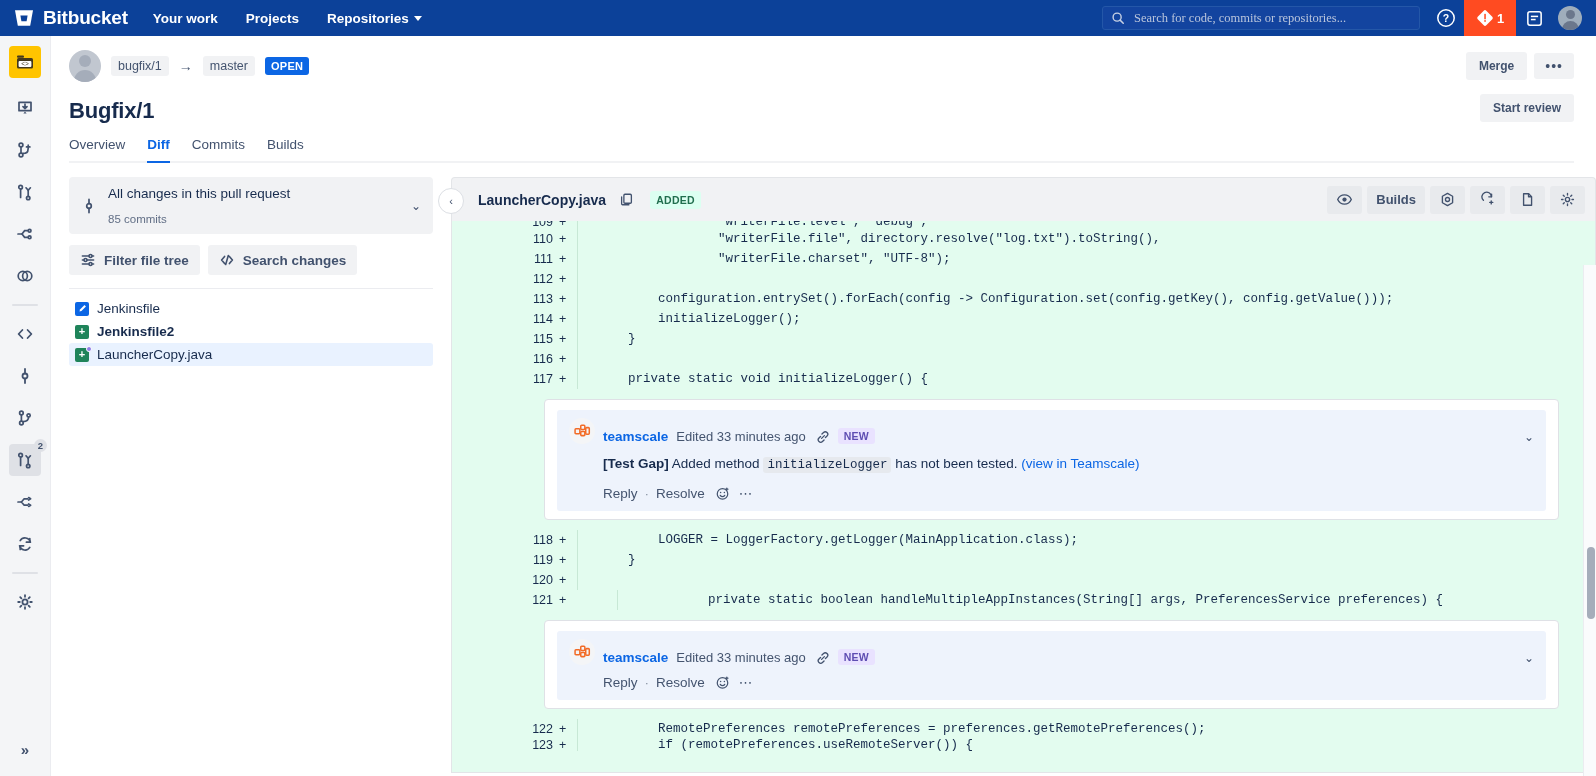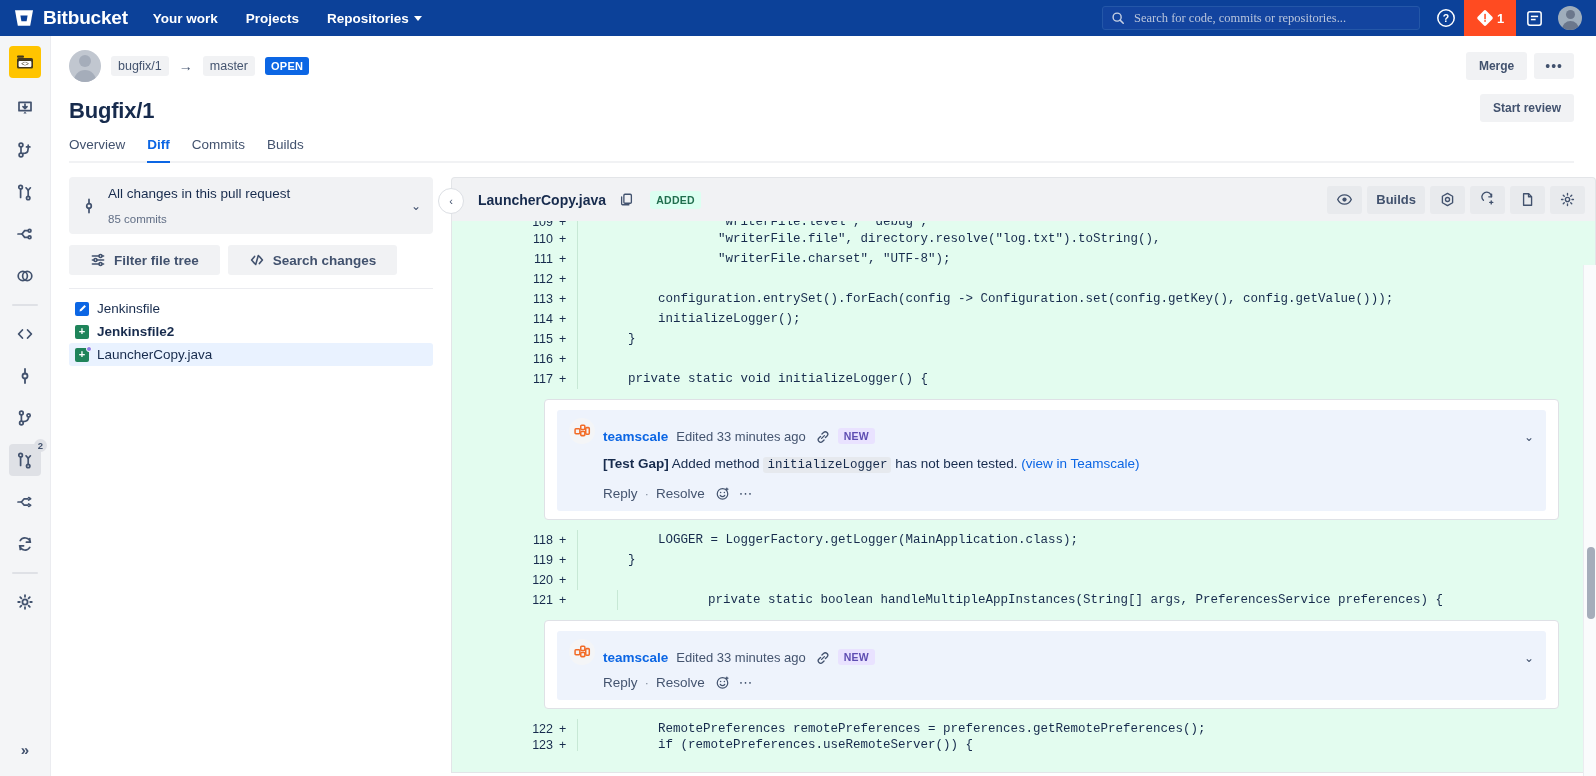--- a/index.html
+++ b/index.html
@@ -99,21 +99,21 @@
   .all-changes {
     background: #F1F2F4; border-radius: 4px; padding: 9px 12px; display: flex;
     align-items: center; gap: 11px; cursor: pointer;
   }
   .ac-text { display: flex; flex-direction: column; gap: 12px; }
   .ac-title { font-size: 13.5px; color: #172B4D; }
   .ac-sub { font-size: 11.5px; color: #626F86; }
   .ac-chev { margin-left: auto; color: #42526E; font-size: 12px; }
   .ft-buttons { display: flex; gap: 8px; margin-top: 11px; }
   .ft-btn {
-    background: #F1F2F4; border: none; border-radius: 3px; padding: 7px 21px;
+    background: #F1F2F4; border: none; border-radius: 3px; padding: 7px 11px;
     display: flex; align-items: center; gap: 8px; cursor: pointer;
     font-size: 13.5px; font-weight: 600; color: #42526E; font-family: "Liberation Sans", sans-serif;
   }
   .ft-sep { height: 1px; background: #EBECF0; margin: 13px 0 8px; }
   .file-row {
     display: flex; align-items: center; gap: 8px; padding: 4px 6px; border-radius: 3px;
     font-size: 13.5px; color: #172B4D; cursor: pointer;
   }
   .file-row.selected { background: #E9F2FF; }
   .file-row.bold { font-weight: 700; }

